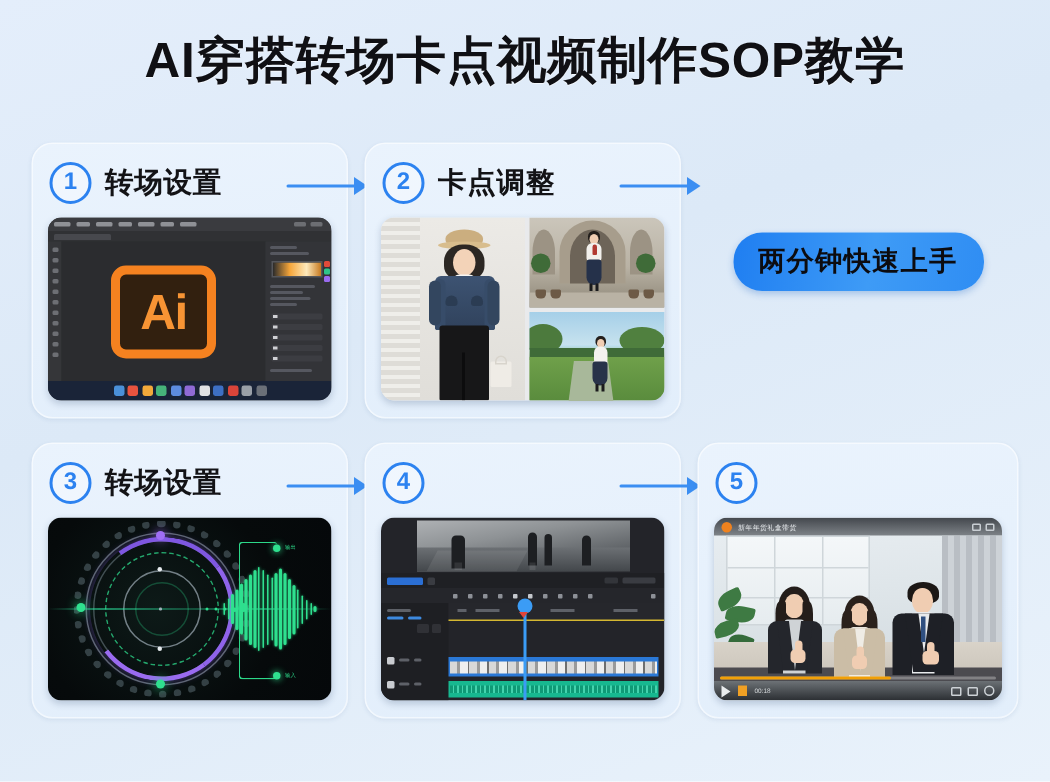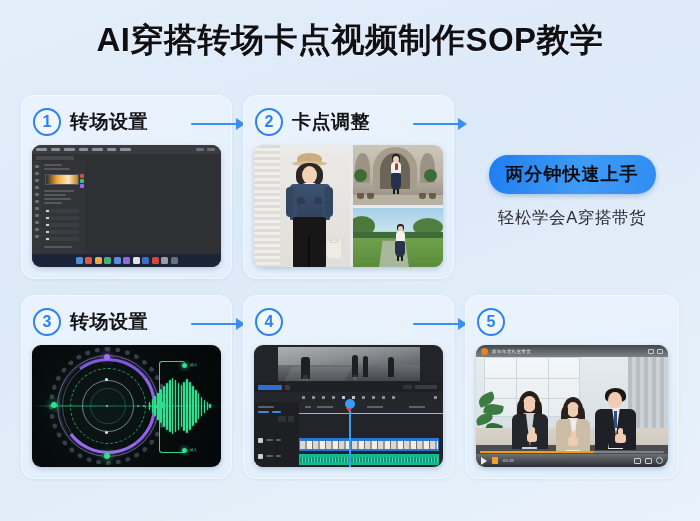--- a/index.html
+++ b/index.html
@@ -274,20 +274,25 @@
             <i style="top:18px"></i>
             <i style="top:25px"></i>
           <i style="top:32px"></i>
             <i style="top:39px"></i>
             <i style="top:46px"></i>
             <i style="top:53px"></i>
           <i style="top:60px"></i>
             <i style="top:67px"></i>
             <i style="top:74px"></i>
         </div>
+        <div class="ai-canvas">
+          <div class="ai-logo">
+            <span>Ai</span>
+          </div>
+        </div>
         <div class="ai-right">
           <div class="ai-swatch"></div>
           <div class="row" style="top:3px;width:18px"></div>
           <div class="row" style="top:7px;width:26px"></div>
           <div class="sw" style="left:39px;top:13px;background:#e04a3a"></div>
           <div class="sw" style="left:39px;top:18px;background:#2fc48a"></div>
           <div class="sw" style="left:39px;top:23px;background:#9a6bf0"></div>
           <div class="row" style="top:29px;width:30px"></div>
           <div class="row" style="top:33px;width:22px"></div>
           <div class="row" style="top:37px;width:27px"></div>
@@ -406,21 +411,20 @@
   </div>
 </div>
 
 <div class="arrow a2">
   <div class="line"></div>
     <div class="head"></div>
 </div>
 
 <div class="promo">
   <div class="promo-badge">两分钟快速上手</div>
-  <div class="promo-sub">轻松学会A穿搭带货</div>
 </div>
 
 <div class="card c3">
   <div class="card-head">
     <div class="num-circle">3</div>
     <div class="card-label">转场设置</div>
   </div>
   <div class="media">
     <div class="hud">
 

